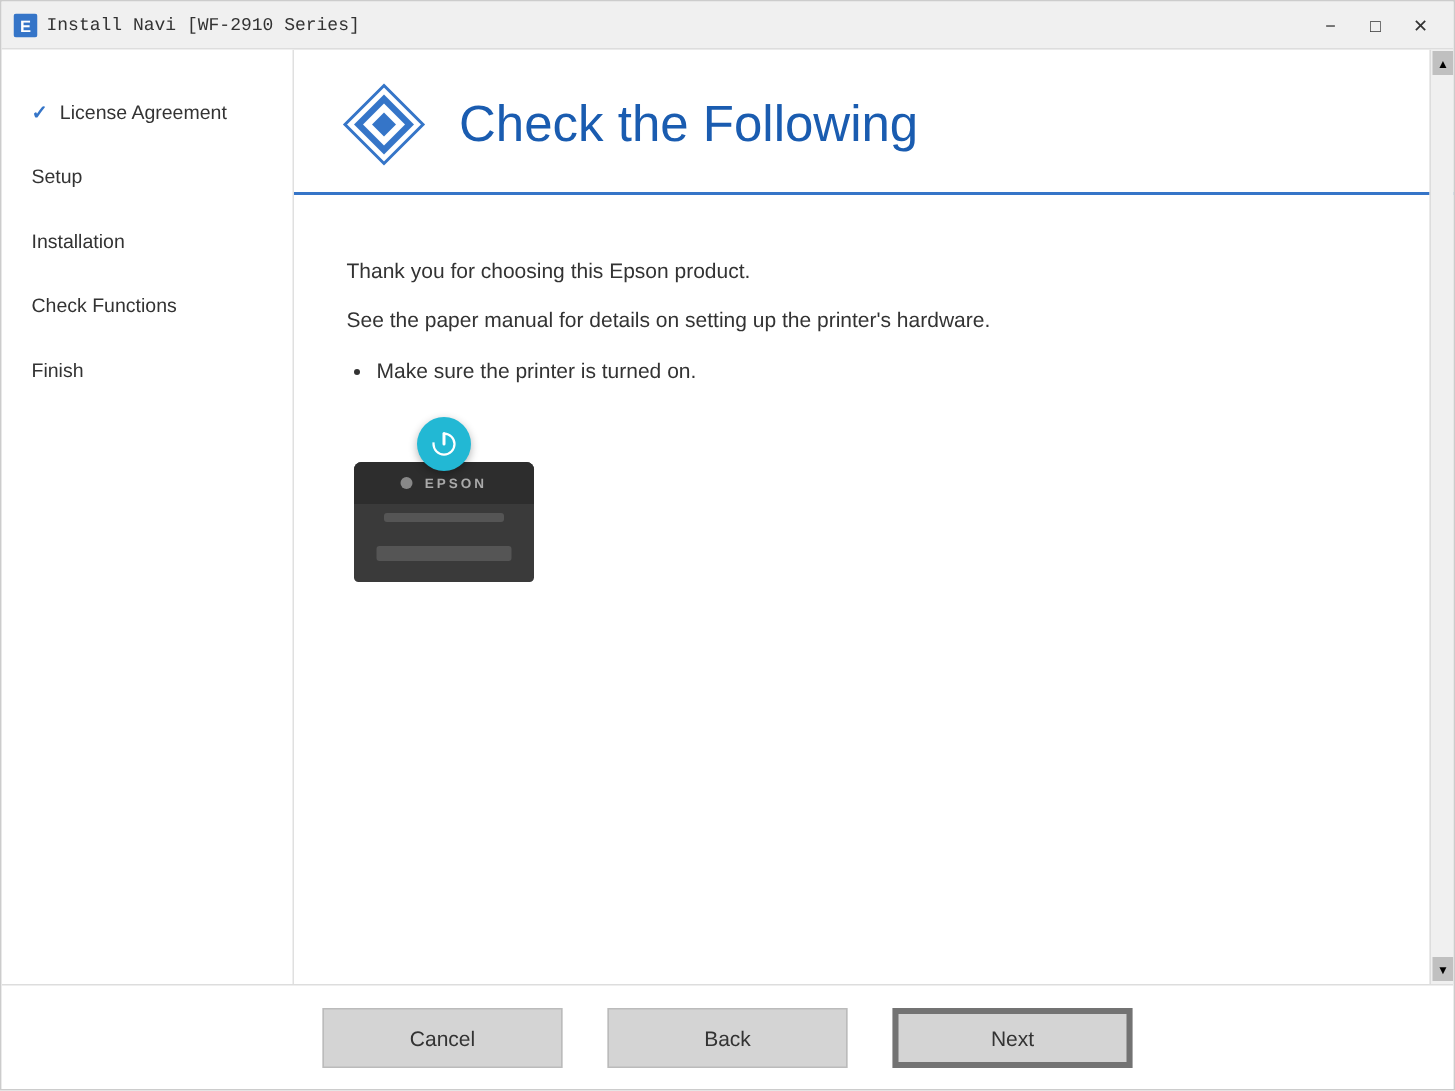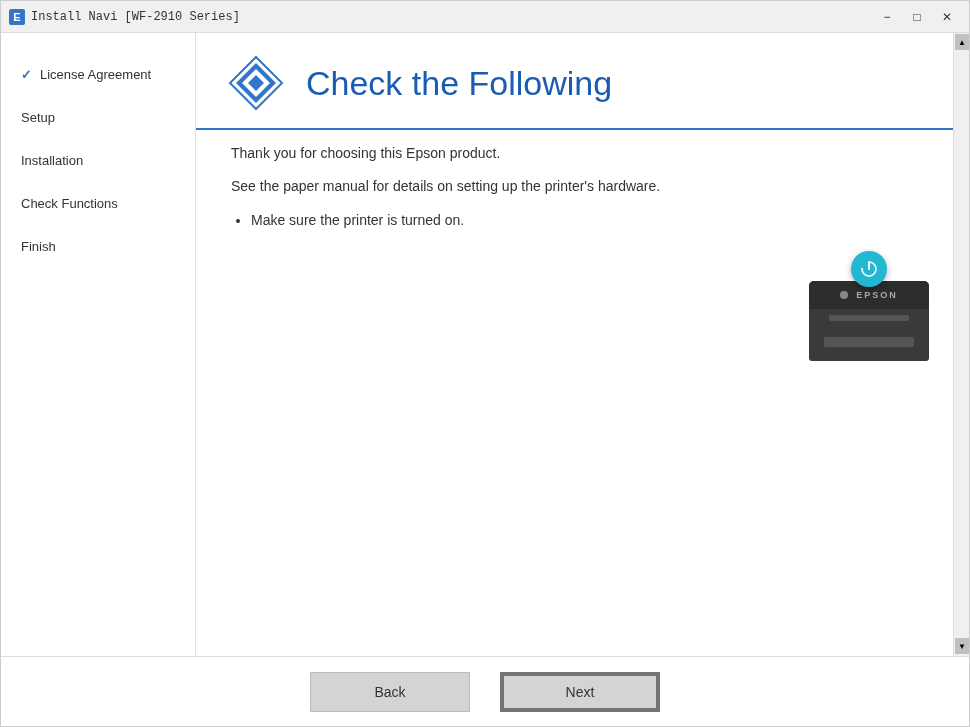--- a/index.html
+++ b/index.html
@@ -117,21 +117,21 @@
     }
     .header-title {
       font-size: 34px;
       color: #1a5cb0;
       font-weight: normal;
     }
 
     
     .content-body {
       flex: 1;
-      padding: 13px 35px;
+      padding: 40px 35px;
       overflow-y: auto;
     }
     .content-body p {
       margin-bottom: 12px;
       font-size: 14px;
       color: #333;
       line-height: 1.5;
     }
     .bullet-list {
       margin-left: 20px;
@@ -140,21 +140,21 @@
     .bullet-list li {
       font-size: 14px;
       color: #333;
       line-height: 1.6;
       list-style-type: disc;
     }
 
     
     .printer-illustration {
       display: flex;
-      justify-content: flex-end;
+      justify-content: flex-start;
       margin-top: 10px;
     }
     .printer-wrapper {
       position: relative;
       width: 130px;
       height: 110px;
     }
     
     .power-btn {
       position: absolute;
@@ -373,15 +373,16 @@
 
     <div class="scrollbar-track">
       <div class="scrollbar-thumb-top">▲</div>
       <div class="scrollbar-thumb-bottom">▼</div>
     </div>
 
   </div>
 </div>
 
 <div class="footer">
+  <button class="footer-btn">Cancel</button>
   <button class="footer-btn">Back</button>
   <button class="footer-btn next-btn">Next</button>
 </div>
 
 </body></html>

